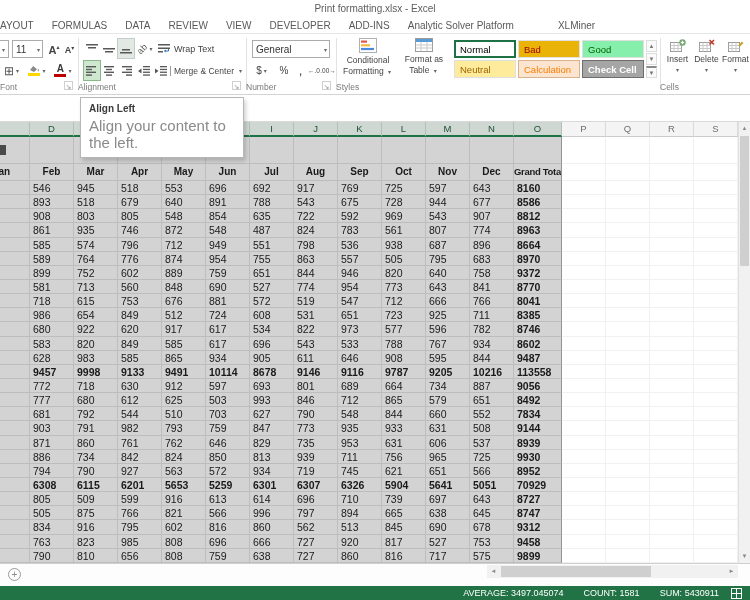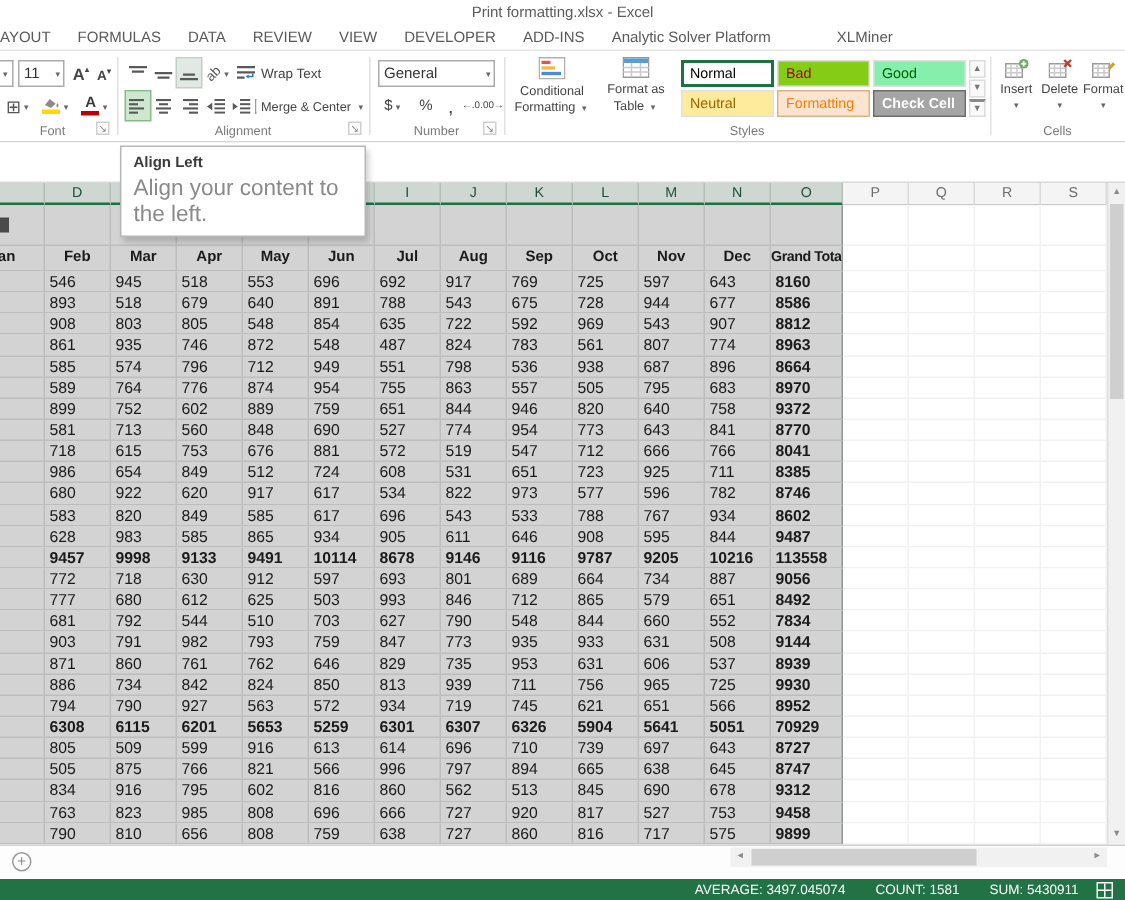--- a/index.html
+++ b/index.html
@@ -15,21 +15,21 @@
     font-size:10px;color:#5c5c5c;text-align:center;line-height:18px;}
   .tabrow{position:absolute;top:17px;left:0;width:100%;height:17px;background:#fff;
     display:flex;align-items:center;border-bottom:1px solid #e6e6e6;box-sizing:border-box;}
   .rtab{font-size:10px;color:#595959;padding:0 9px;white-space:nowrap;}
   .rtab:first-child{padding-left:2px;margin-left:-2px;}
   .rtab:last-child{margin-left:26px;}
 
   .ribbon{position:absolute;top:34px;left:0;width:100%;height:61px;background:#fff;
     border-bottom:1px solid #d4d4d4;box-sizing:border-box;}
   .gsep{position:absolute;top:4px;height:52px;width:1px;background:#e2e2e2;}
-  .glabel{position:absolute;bottom:2px;font-size:8.5px;color:#7a7a7a;text-align:center;}
+  .glabel{position:absolute;bottom:2px;font-size:8.5px;color:#7a7a7a;text-align:left;}
   .launcher{position:absolute;bottom:4px;width:9px;height:9px;line-height:9px;text-align:center;
     font-size:7px;color:#8a8a8a;border:1px solid #cfcfcf;box-sizing:border-box;}
   .combo{position:absolute;height:18px;border:1px solid #ababab;background:#fff;font-size:10px;
     color:#333;display:flex;align-items:center;box-sizing:border-box;}
   .combo .val{flex:1;padding-left:3px;white-space:nowrap;overflow:hidden;}
   .dd{font-size:6px;color:#666;padding:0 2px;flex:none;}
   .ibtn{position:absolute;height:19px;display:flex;align-items:center;justify-content:center;
     color:#595959;box-sizing:border-box;}
   .ibtn.hov{background:#cfe6cf;outline:1px solid #8ab88a;}
   .ibtn.pressed{background:#e2e9e4;outline:1px solid #c3cec7;}
@@ -300,24 +300,24 @@
         <rect x="1" y="1" width="16" height="3" fill="#5b9bd5"></rect>
         <line x1="0.5" y1="7" x2="17.5" y2="7" stroke="#c9c9c9"></line>
         <line x1="0.5" y1="10" x2="17.5" y2="10" stroke="#c9c9c9"></line>
         <line x1="6" y1="4" x2="6" y2="13.5" stroke="#c9c9c9"></line>
         <line x1="12" y1="4" x2="12" y2="13.5" stroke="#c9c9c9"></line>
       </svg>
     <span class="biglabel"><span>Format as Table</span> <span class="dd">▾</span></span>
   </div>
   <div class="gallery">
       <div class="stile sel" style="background: rgb(255, 255, 255); color: rgb(0, 0, 0);">Normal</div>
-      <div class="stile" style="background: #84cc16; color: rgb(156, 0, 6);">Bad</div>
+      <div class="stile" style="background: #eab308; color: rgb(156, 0, 6);">Bad</div>
       <div class="stile" style="background: #86efac; color: rgb(0, 97, 0);">Good</div>
       <div class="stile" style="background: rgb(255, 235, 156); color: rgb(156, 101, 0);">Neutral</div>
-      <div class="stile" style="background: rgb(251, 229, 208); color: rgb(250, 125, 0); border-color: rgb(217, 179, 140);">Formatting</div>
+      <div class="stile" style="background: rgb(251, 229, 208); color: rgb(250, 125, 0); border-color: rgb(217, 179, 140);">Calculation</div>
       <div class="stile" style="background: rgb(165, 165, 165); color: rgb(255, 255, 255); border-color: rgb(110, 110, 110); font-weight: 700;">Check Cell</div>
     </div>
   <div class="galbtn" style="top:6px;">▲</div>
   <div class="galbtn" style="top:19px;">▼</div>
   <div class="galbtn" style="top:32px;border-top:2px solid #8a8a8a;">▼</div>
   <div class="glabel" style="left:336px;width:324px;">Styles</div>
 
   <div class="cellbtn" style="left:664px;">
     <svg width="16" height="13">
         <rect x="0.5" y="3.5" width="11" height="9" fill="#fff" stroke="#9a9a9a"></rect>

